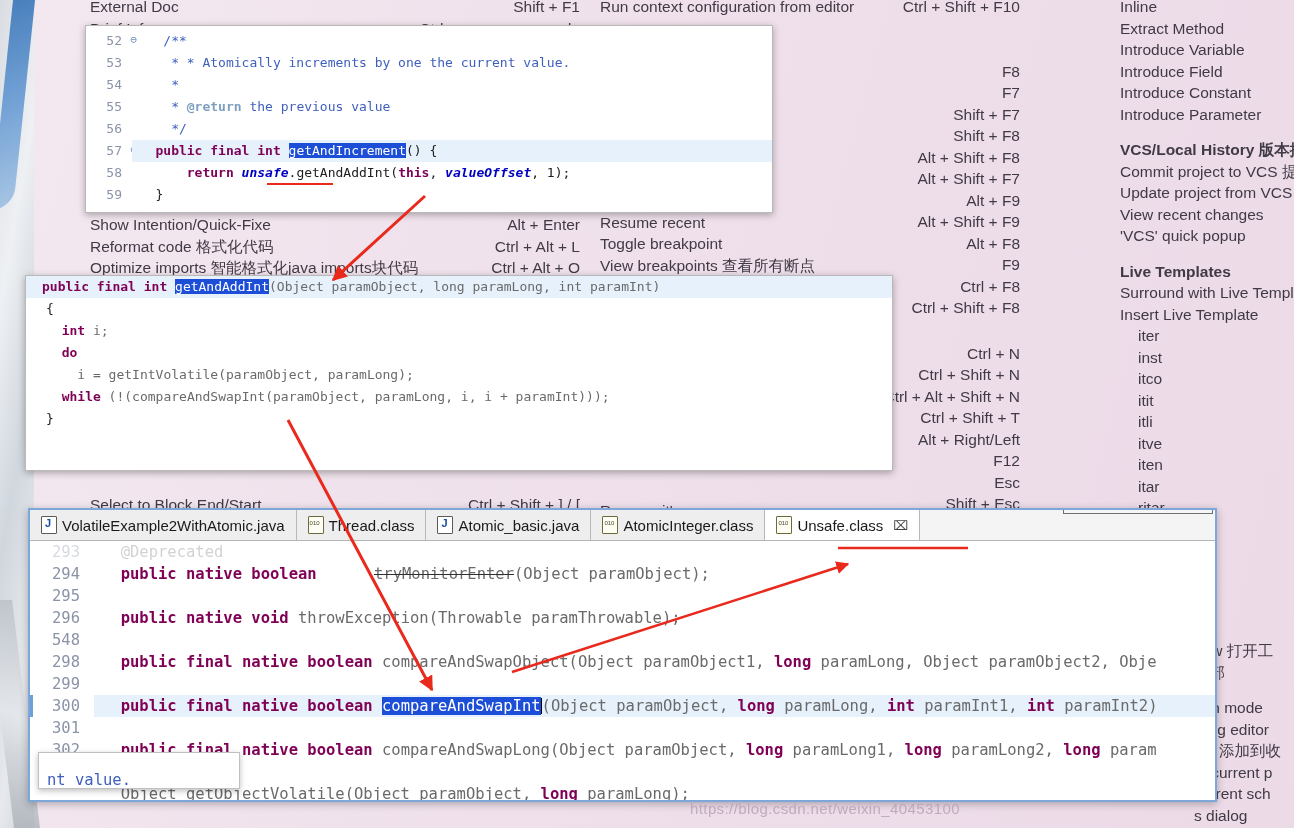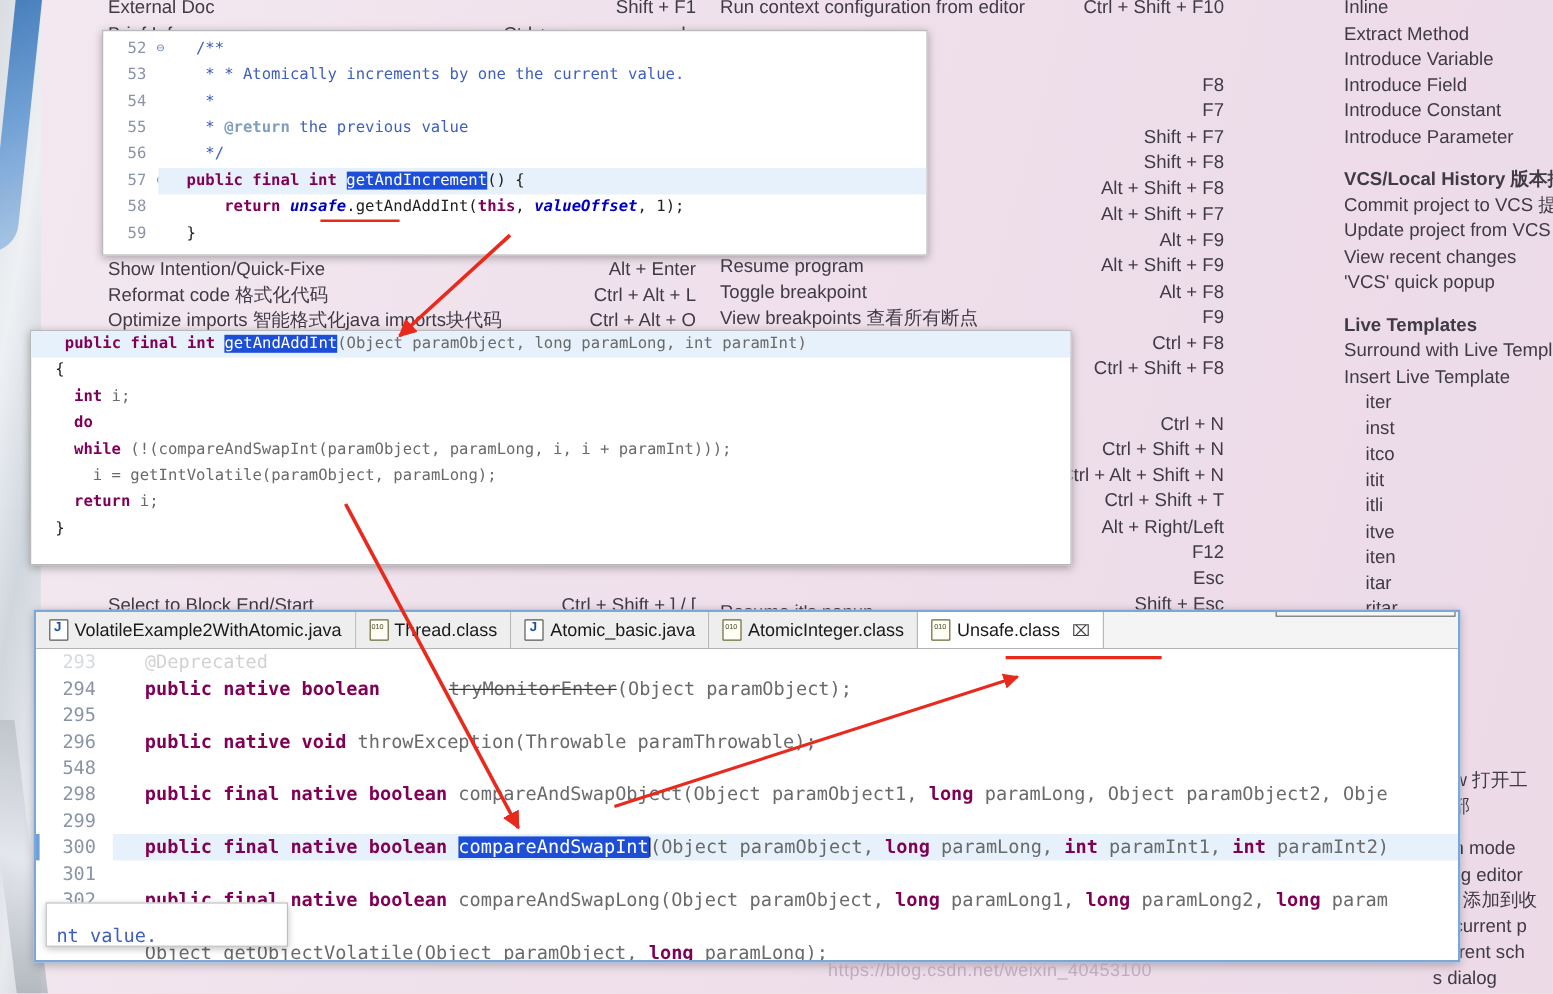--- a/index.html
+++ b/index.html
@@ -203,21 +203,21 @@
     <div class="cs-row">Ctrl + Shift + ] / [</div>
     <div class="cs-row">Ctrl + Delete</div>
     <div style="height:288px"></div>
     <div class="cs-row">Ctrl + Shift + S</div>
 
   </div>
 
   <div class="cs-col" id="cs-c2">
     <div class="cs-row">Run context configuration from editor</div>
     <div style="height:194px"></div>
-    <div class="cs-row">Resume program</div>
+    <div class="cs-row">Resume recent</div>
     <div class="cs-row">Toggle breakpoint</div>
     <div class="cs-row">View breakpoints  查看所有断点</div>
     <div class="cs-gap"></div>
     <div class="cs-row b">Navigation导航</div>
     <div style="height:188px"></div>
     <div class="cs-row">Resume it's popup</div>
     <div class="cs-row">Navigate back/forward</div>
     <div class="cs-row">Go to last edit location</div>
     <div style="height:288px"></div>
 
@@ -321,27 +321,26 @@
     <div class="cl"><span class="cmt">     * </span><span class="jdoc-tag">@return</span><span class="cmt"> the previous value</span></div>
     <div class="cl"><span class="cmt">     */</span></div>
     <div class="cl hl"><span>   </span><span class="kw">public</span><span> </span><span class="kw">final</span><span> </span><span class="kw">int</span><span> </span><span class="sel">getAndIncrement</span><span>() {</span></div>
     <div class="cl"><span>       </span><span class="kw">return</span><span> </span><span class="fld">unsafe</span><span>.getAndAddInt(</span><span class="kw">this</span><span>, </span><span class="fld">valueOffset</span><span>, </span><span class="num">1</span><span>);</span></div>
     <div class="cl"><span>   }</span></div>
   </div>
 </div>
 
 <div class="codewin" id="win-getandaddint">
   <div class="codebody">
-    <div class="cl hl" style="padding-left:28px"><span class="kw">public final int </span><span class="sel">getAndAddInt</span><span class="typ">(Object paramObject, long paramLong, int paramInt)</span></div>
+    <div class="cl hl" style="padding-left:16px"><span class="kw">public final int </span><span class="sel">getAndAddInt</span><span class="typ">(Object paramObject, long paramLong, int paramInt)</span></div>
     <div class="cl" style="padding-left:20px"><span>{</span></div>
     <div class="cl" style="padding-left:20px"><span>  </span><span class="kw">int</span><span class="typ"> i;</span></div>
     <div class="cl" style="padding-left:20px"><span>  </span><span class="kw">do</span></div>
+    <div class="cl" style="padding-left:20px"><span class="typ">    i = getIntVolatile(paramObject, paramLong);</span></div>
     <div class="cl" style="padding-left:20px"><span>  </span><span class="kw">while</span><span class="typ"> (!(compareAndSwapInt(paramObject, paramLong, i, i + paramInt)));</span></div>
-    <div class="cl" style="padding-left:20px"><span class="typ">    i = getIntVolatile(paramObject, paramLong);</span></div>
-    <div class="cl" style="padding-left:20px"><span>  </span><span class="kw">return</span><span class="typ"> i;</span></div>
     <div class="cl" style="padding-left:20px"><span>}</span></div>
   </div>
 </div>
 
 <div id="win-editor">
   <div id="tabbar">
     <div class="tab">
       <span class="tabicon ic-java"></span>
       <span>VolatileExample2WithAtomic.java</span>
     </div>

